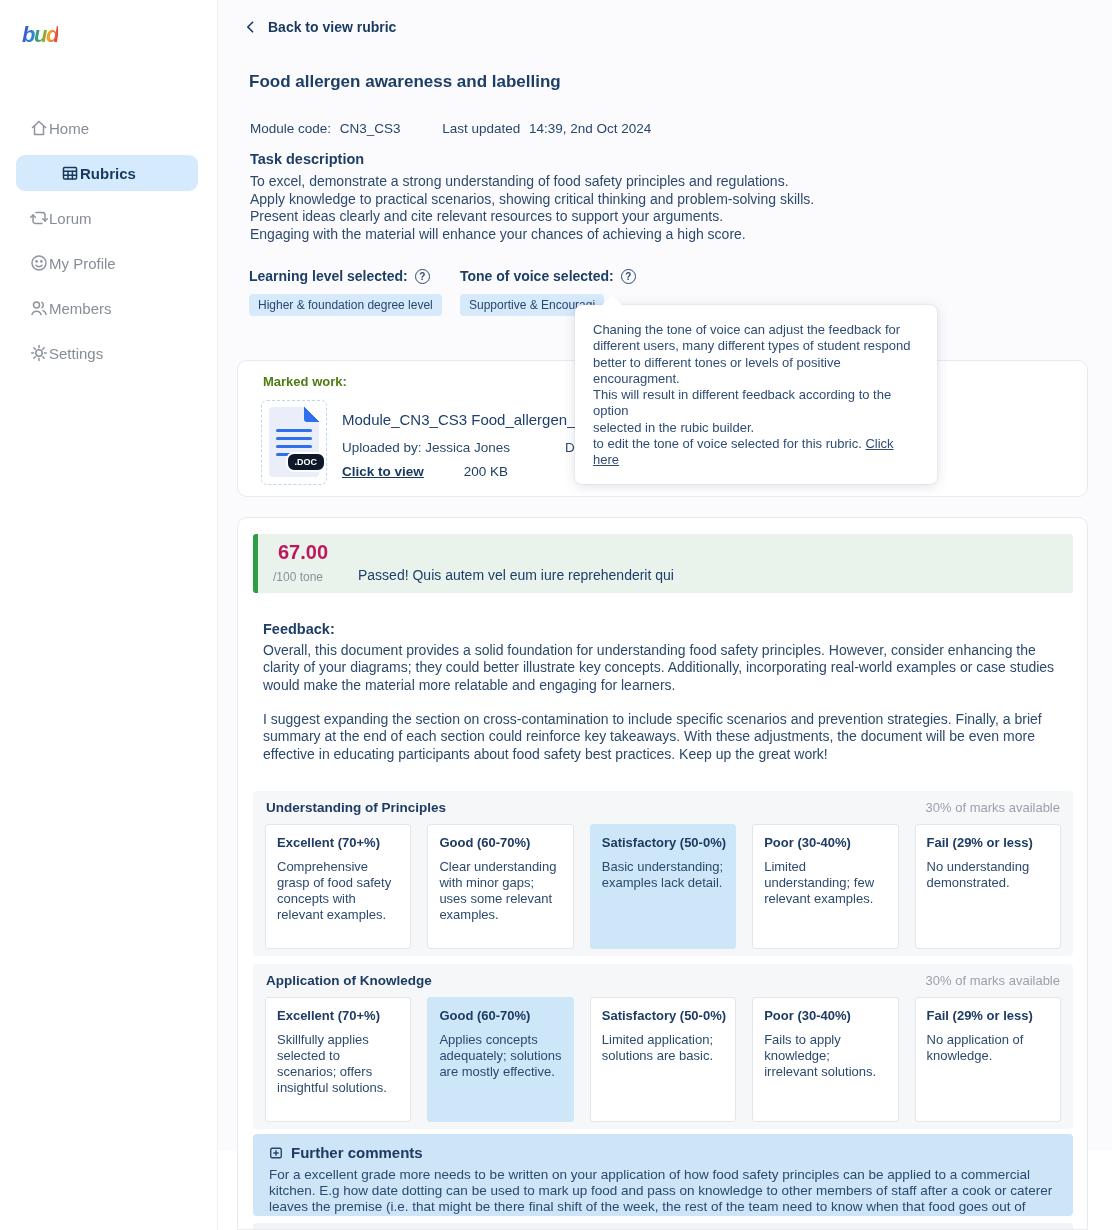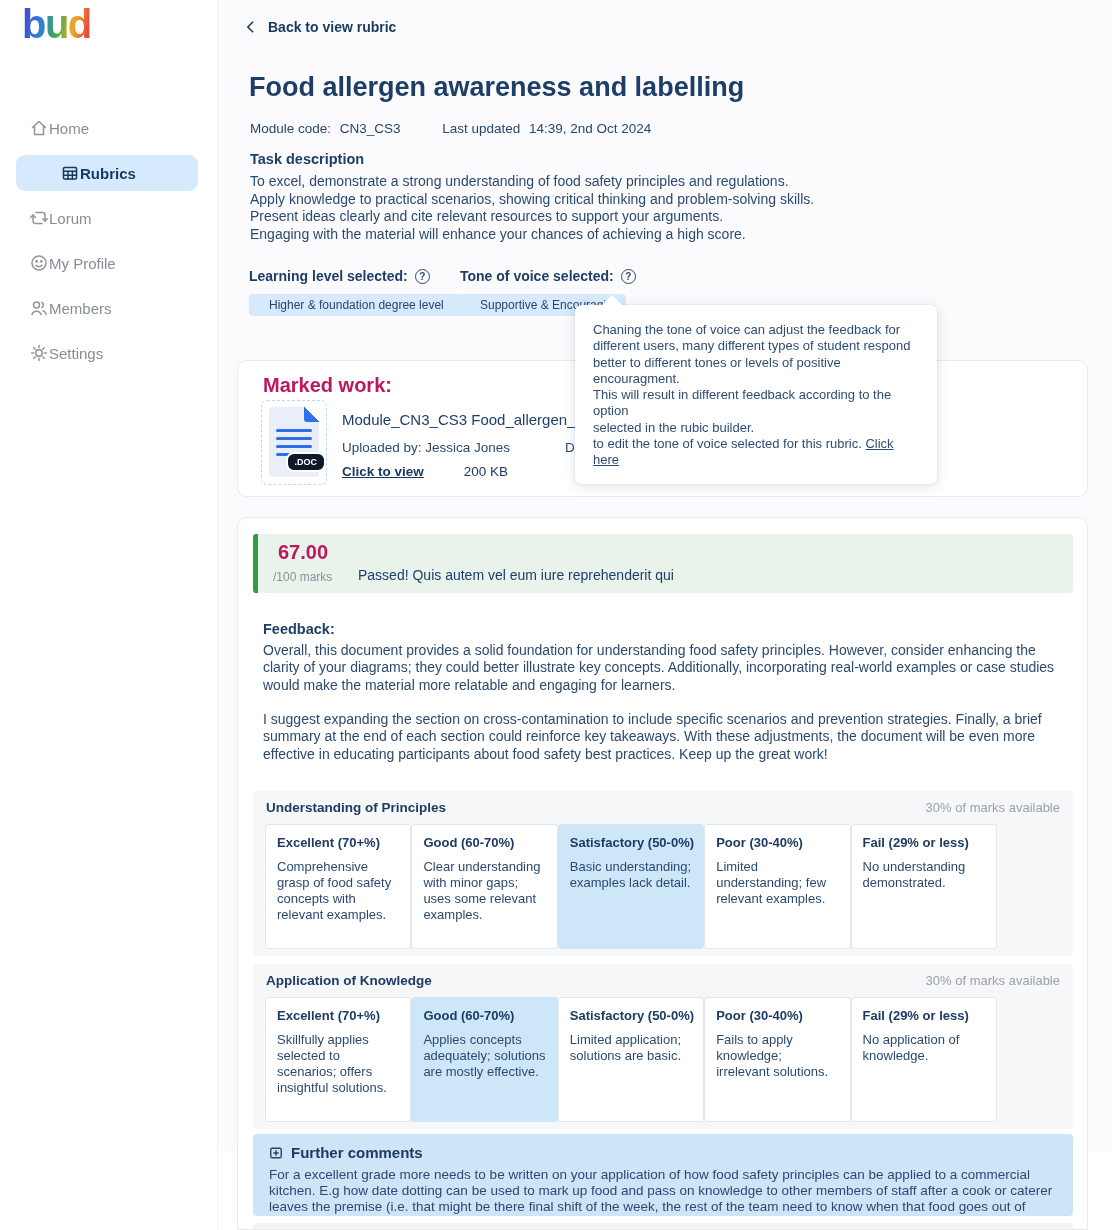--- a/index.html
+++ b/index.html
@@ -9,25 +9,25 @@
     background: #fff; overflow: hidden;
     font-family: "Liberation Sans", sans-serif;
     color: #1d3e66;
   }
   
   .sidebar {
     position: absolute; left:0; top:0; width:218px; height:1230px;
     background:#ffffff; border-right:1px solid #f0f1f4; z-index:2;
   }
   .logo {
-    position:absolute; left:22px; top:2px;
-    font-size:40px; font-weight:800; letter-spacing:-1.5px;
+    position:absolute; left:22px; top:22px;
+    font-size:22px; font-weight:800; letter-spacing:-1.5px;
     background: linear-gradient(100deg,#4a3ec8 0%, #2e7de0 28%, #3fae49 52%, #f5a623 72%, #e8483f 92%);
     -webkit-background-clip: text; background-clip: text;
-    -webkit-text-fill-color: transparent; color: transparent;
+    -webkit-text-fill-color: transparent; color: transparent; font-style: italic;
   }
   .nav { position:absolute; left:16px; top:110px; width:182px; }
   .nav-item {
     display:flex; align-items:center; height:36px; margin-bottom:9px;
     padding-left:13px; border-radius:9px; cursor:pointer;
     color:#8f949d;
   }
   .nav-item .nav-label { font-size:15px; color:#878d97; }
   .nav-item.active { background:#d5eafc; color:#17395f;padding-left:44px; }
   .nav-item.active .nav-label { color:#17395f; font-weight:700; }
@@ -37,21 +37,21 @@
   
   .main {
     position:absolute; left:218px; top:0; width:894px; height:1151px;
     background:#fbfbfd;
   }
   .back-link {
     position:absolute; left:25px; top:19px; display:flex; align-items:center;
     font-size:14px; font-weight:700; color:#17395f; cursor:pointer;
   }
   .back-link svg { width:16px; height:16px; stroke:#17395f; fill:none; stroke-width:2; stroke-linecap:round; stroke-linejoin:round; margin-right:9px; }
-  .page-title { position:absolute; left:31px; top:72px; font-size:27px; font-weight:600; color:#1d3e66; }
+  .page-title { position:absolute; left:31px; top:72px; font-size:17px; font-weight:600; color:#1d3e66; }
   .meta-row { position:absolute; left:32px; top:121px; font-size:13.5px; color:#27476e; }
   .meta-gap { display:inline-block; width:34px; }
   .small-gap { display:inline-block; width:5px; }
   .task-heading { position:absolute; left:32px; top:151px; font-size:14.5px; font-weight:700; color:#1d3e66; }
   .task-body {
     position:absolute; left:32px; top:173px; width:830px;
     font-size:14px; line-height:17.6px; color:#2c4a6e; white-space:pre-line;
   }
 
   
@@ -60,21 +60,21 @@
   .selector.learning { left:0; }
   .selector.tone { left:211px; }
   .selector-label { display:flex; align-items:center; font-size:14px; font-weight:600; color:#1d3e66; }
   .q-icon {
     display:inline-flex; width:15px; height:15px; margin-left:7px;
     border:1.4px solid #2c4a6e; border-radius:50%;
     align-items:center; justify-content:center;
     font-size:10px; font-weight:700; color:#2c4a6e; cursor:pointer;
   }
   .badge {
-    display:inline-block; margin-top:10px; padding:4px 20px;
+    display:inline-block; margin-top:10px; padding:4px 9px;
     background:#d6eafc; border-radius:4px;
     font-size:12px; color:#27476e; white-space:nowrap;
   }
 
   
   .tooltip {
     position:absolute; left:357px; top:305px; width:362px; z-index:50;
     background:#fff; border-radius:7px; padding:17px 18px 15px 18px;
     box-shadow:0 2px 12px rgba(60,80,110,.18), 0 0 2px rgba(60,80,110,.12);
     font-size:13px; line-height:16.3px; color:#2e4d74;
@@ -84,21 +84,21 @@
     position:absolute; left:30px; top:-7px; width:14px; height:14px;
     background:#fff; transform:rotate(45deg);
   }
   .tooltip-link { text-decoration:underline; cursor:pointer; color:#2e4d74; }
 
   
   .card {
     position:absolute; background:#fff; border:1px solid #e8eaef; border-radius:10px;
   }
   .marked-card { left:19px; top:360px; width:851px; height:137px; }
-  .marked-heading { position:absolute; left:25px; top:13px; font-size:20px; font-weight:700; color:#be185d; }
+  .marked-heading { position:absolute; left:25px; top:13px; font-size:13px; font-weight:700; color:#4d7c0f; }
   .doc-tile {
     position:absolute; left:23px; top:39px; width:66px; height:85px;
     border:1.5px dashed #bcd7f0; border-radius:6px;
   }
   .doc-page {
     position:absolute; left:7px; top:6px; width:50px; height:70px;
     background:#e9eef8; border-radius:4px 6px 4px 4px; overflow:visible;
   }
   .doc-fold {
     position:absolute; top:0; right:0; width:15px; height:15px;
@@ -135,21 +135,21 @@
 
   .criterion {
     position:absolute; left:15px; width:820px; height:165px;
     background:#f6f7f9; border-radius:4px; padding:6px 12px;
   }
   .criterion.c0 { top:273px; }
   .criterion.c1 { top:446px; }
   .crit-header { display:flex; justify-content:space-between; align-items:center; height:20px; padding:0 1px; }
   .crit-name { font-size:13.5px; font-weight:600; color:#1d3b63; }
   .crit-marks { font-size:13px; color:#9aa1ac; }
-  .levels { display:flex; margin-top:7px; }
+  .levels { display:flex; gap:16px; margin-top:7px; }
   .level-card {
     width:146.4px; height:125px; background:#fff;
     border:1px solid #e3e6ea; border-radius:3px; padding:10px 11px; cursor:pointer;
   }
   .level-card.selected { background:#cde7f9; border-color:#cde7f9; }
   .level-title { font-size:13px; font-weight:600; color:#1d3b63; margin-bottom:9px; white-space:nowrap; }
   .level-desc { font-size:13px; line-height:16px; color:#2c4a6e; }
 
   .further {
     position:absolute; left:15px; top:616px; width:820px; height:82px;
@@ -303,21 +303,21 @@
         <div class="file-actions">
           <span class="view-link">Click to view</span>
           <span>200 KB</span>
         </div>
       </div>
     </section>
 
     <section class="card results-card">
       <div class="score-banner">
         <div class="score-value">67.00</div>
-        <div class="score-denom">/100 marks</div>
+        <div class="score-denom">/100 tone</div>
         <div class="score-message">Passed! Quis autem vel eum iure reprehenderit qui</div>
       </div>
 
       <div class="feedback-heading">Feedback:</div>
       <p class="feedback-p p1">Overall, this document provides a solid foundation for understanding food safety principles. However, consider enhancing the clarity of your diagrams; they could better illustrate key concepts. Additionally, incorporating real-world examples or case studies would make the material more relatable and engaging for learners.</p>
       <p class="feedback-p p2">I suggest expanding the section on cross-contamination to include specific scenarios and prevention strategies. Finally, a brief summary at the end of each section could reinforce key takeaways. With these adjustments, the document will be even more effective in educating participants about food safety best practices. Keep up the great work!</p>
 
       <div class="criterion c0">
         <div class="crit-header">
           <span class="crit-name">Understanding of Principles</span>

